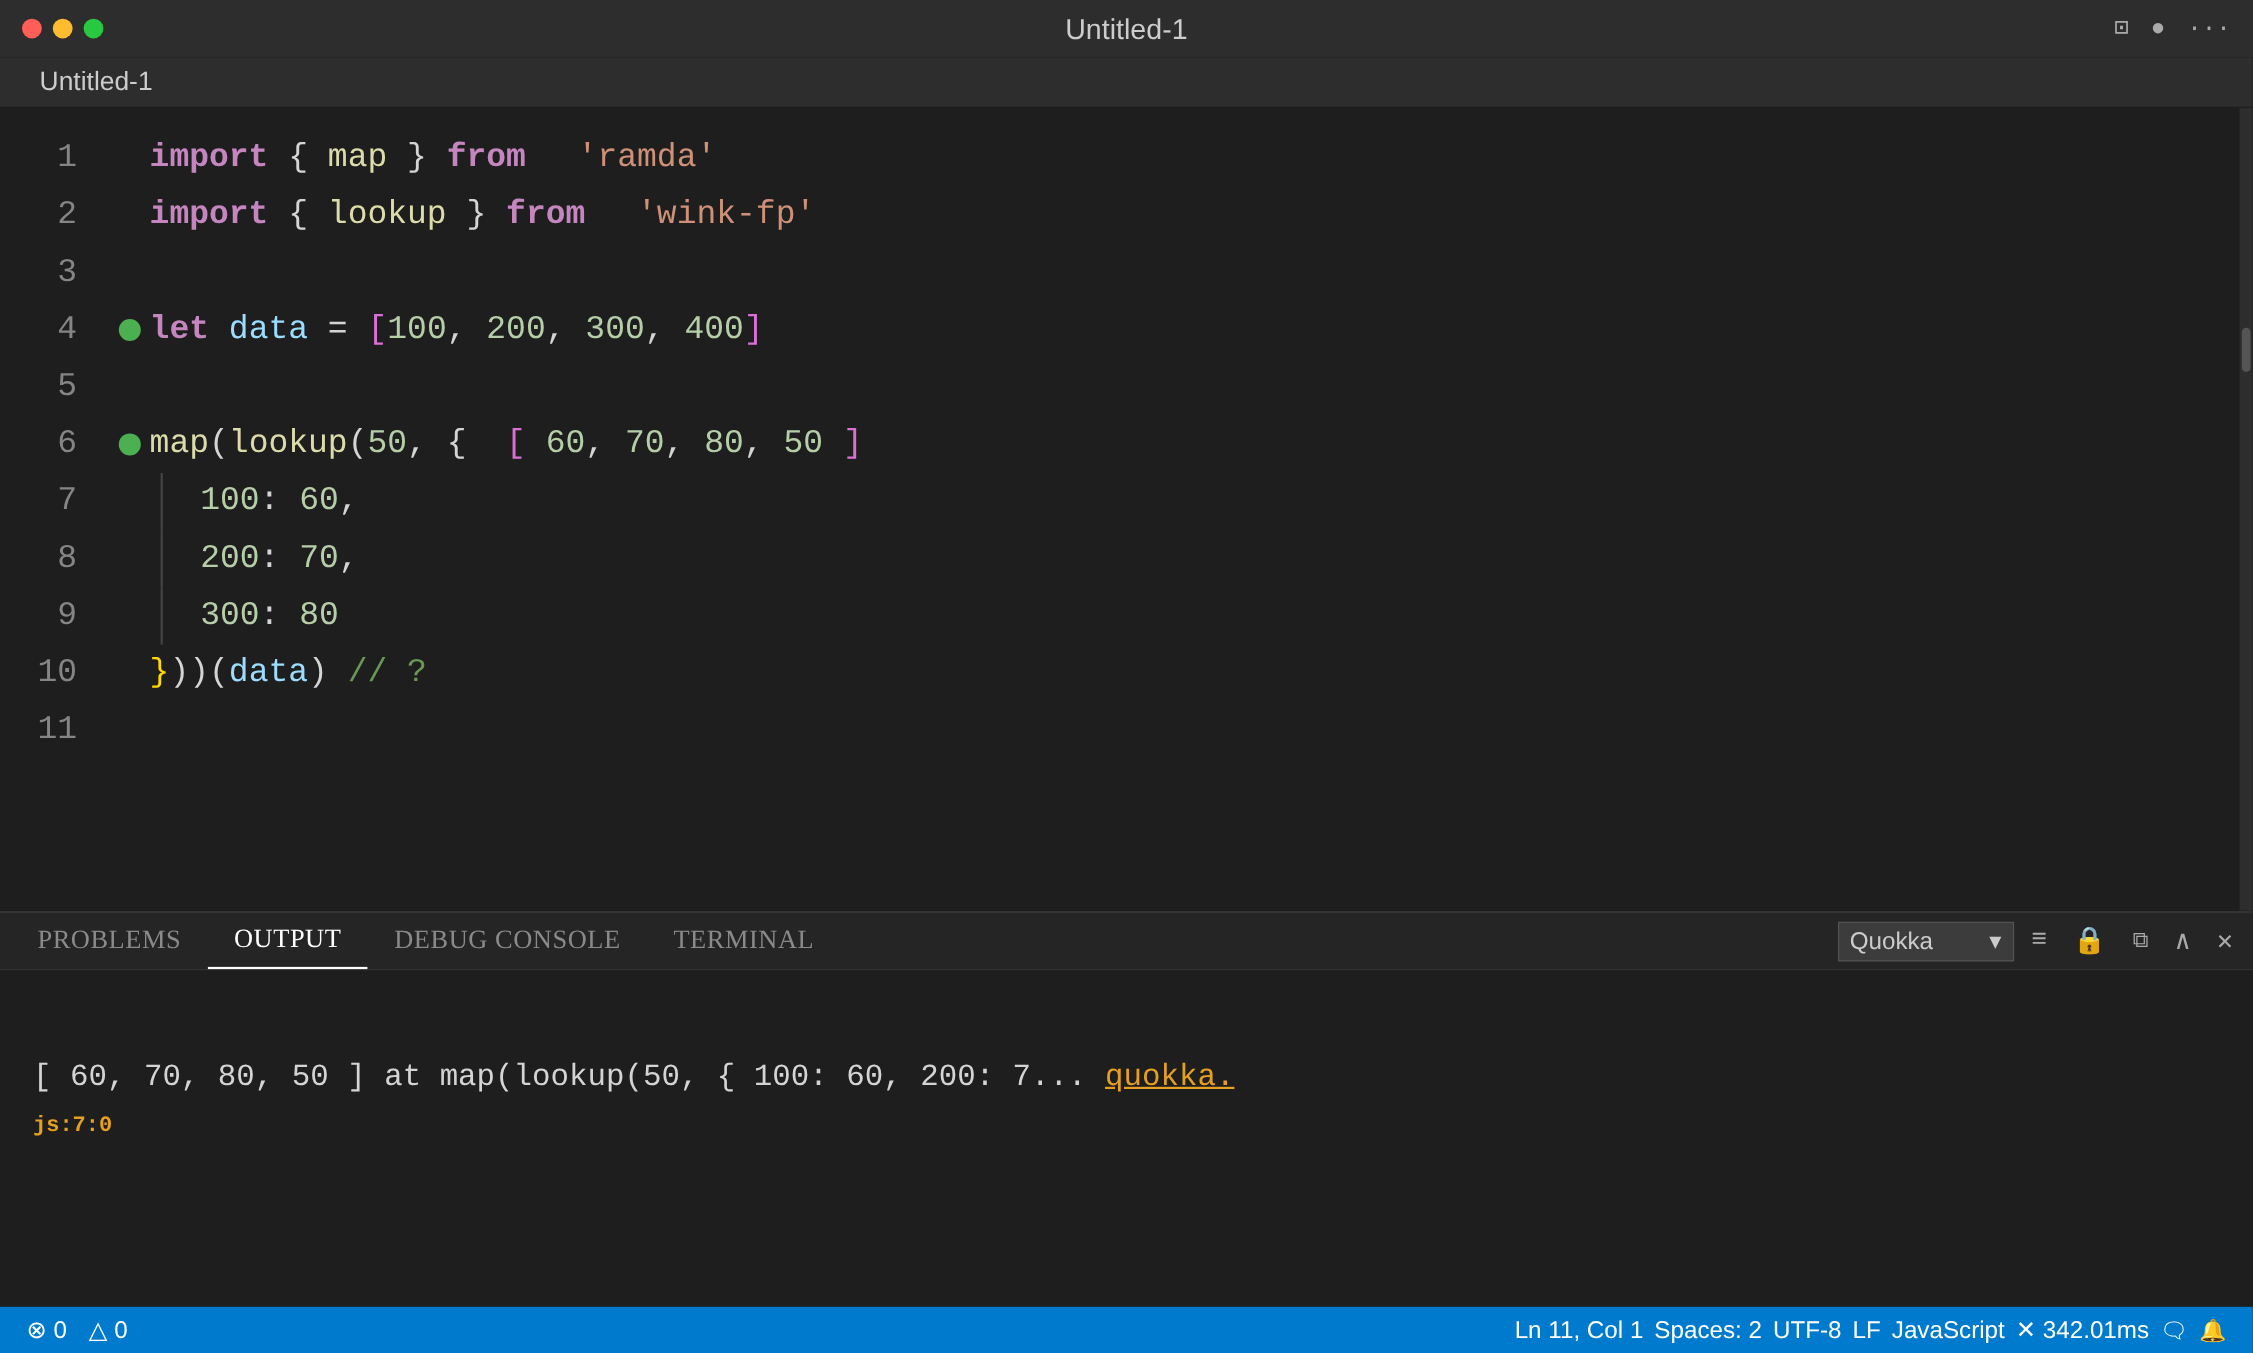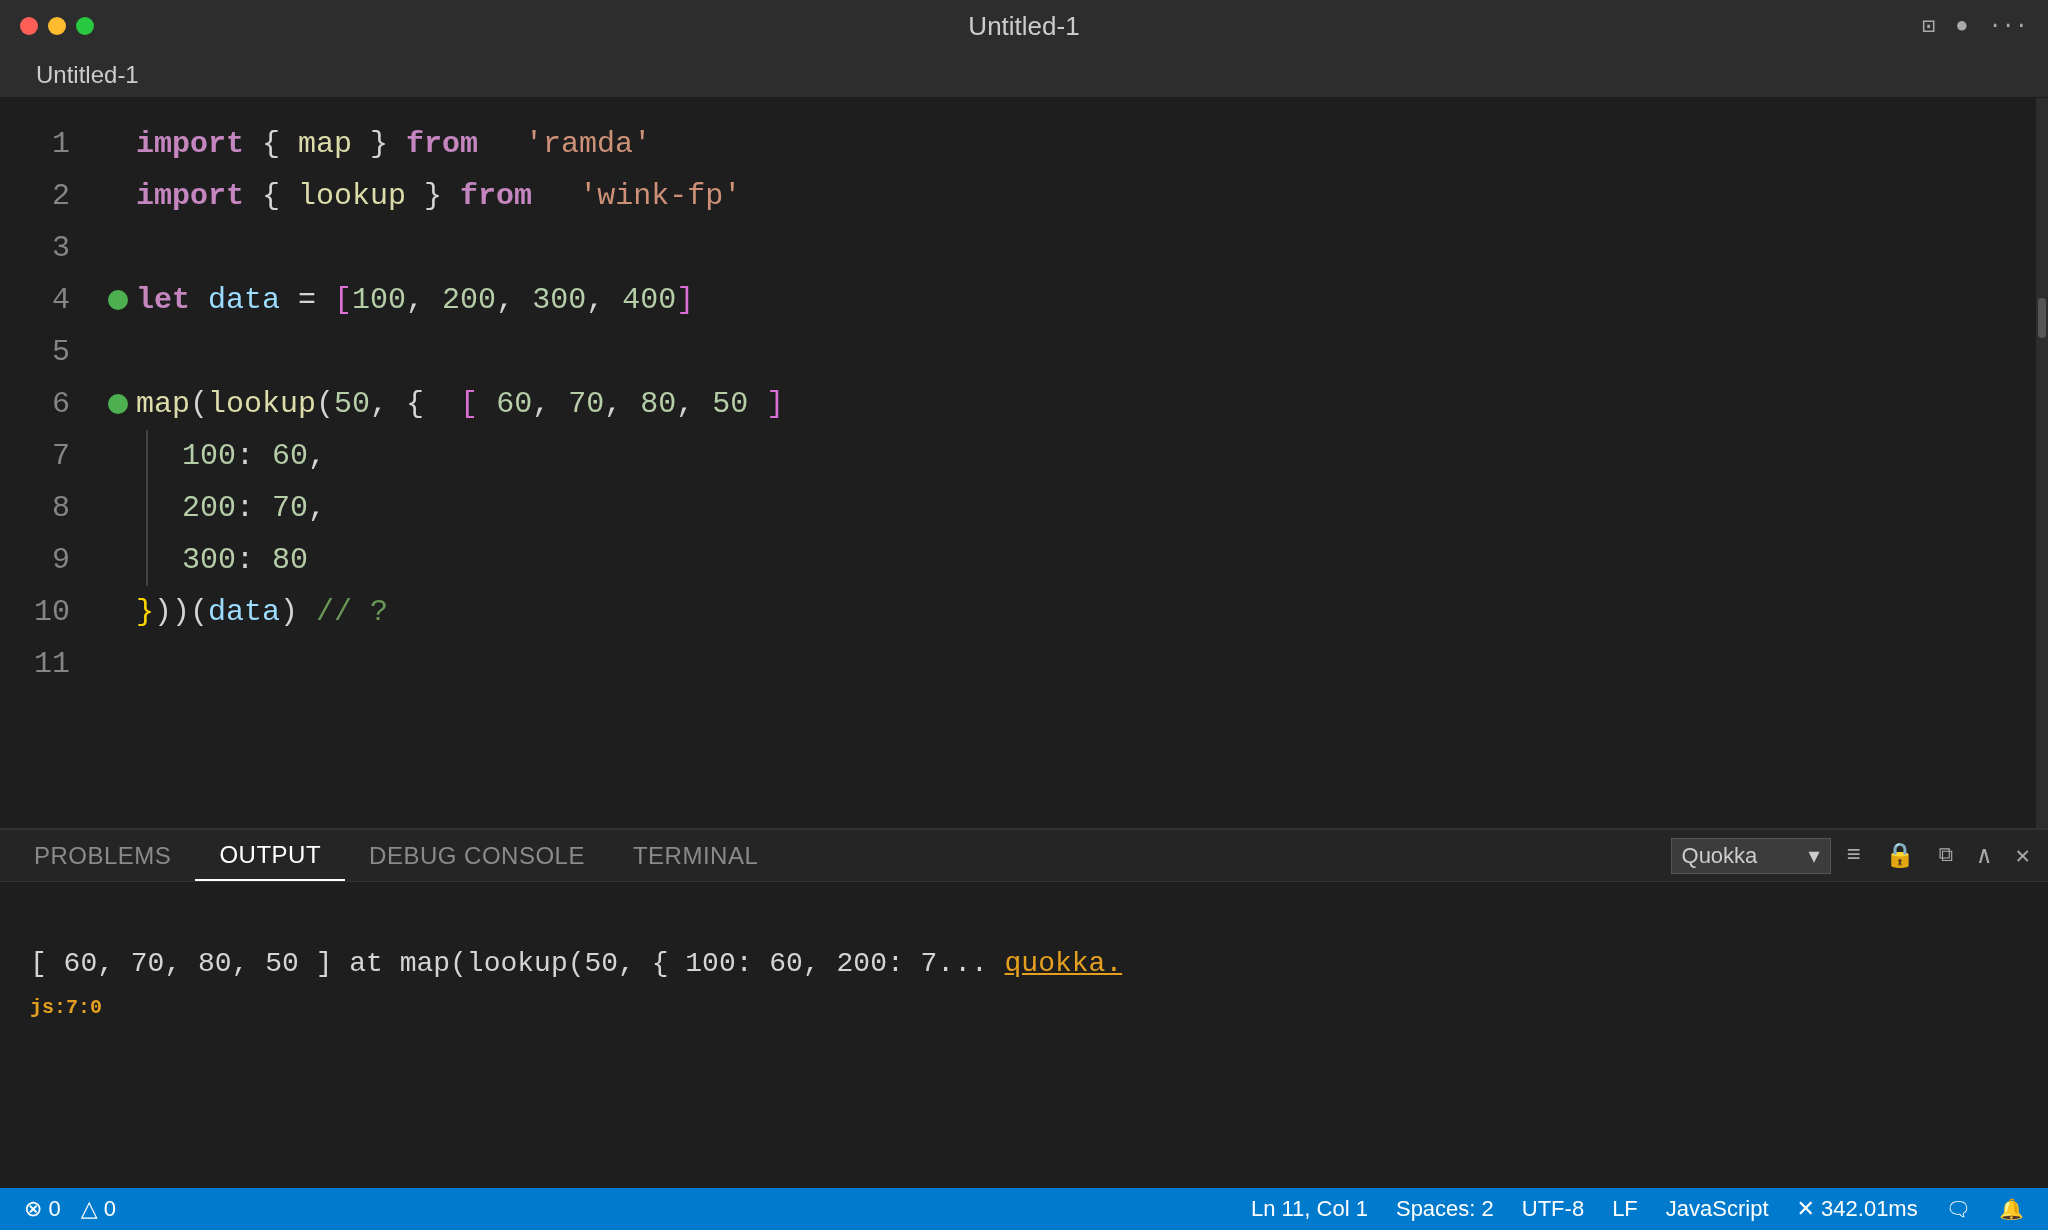--- a/index.html
+++ b/index.html
@@ -182,21 +182,21 @@
       align-items: center;
       background: #252526;
       height: 52px;
       border-bottom: 1px solid #333;
       padding: 0 10px;
       flex-shrink: 0;
     }
 
     .panel-tab {
       padding: 0 24px;
-      font-family: Liberation Sans, sans-serif;
+      font-family: Liberation Serif, serif;
       font-size: 24px;
       color: #8a8a8a;
       height: 100%;
       display: flex;
       align-items: center;
       cursor: pointer;
       text-transform: uppercase;
       letter-spacing: 0.5px;
     }
     .panel-tab.active {
@@ -243,20 +243,21 @@
     .output-line1 {
       color: #d4d4d4;
       font-size: 28px;
     }
     .output-line1 .link {
       color: #e5a020;
       text-decoration: underline;
       font-weight: bold;
     }
     .output-line3 {
+      margin-top: 16px;
       color: #d4d4d4;
       font-size: 28px;
     }
     .output-line3 .link {
       color: #e5a020;
       text-decoration: underline;
     }
     .output-line4 {
       color: #e5a020;
       font-size: 20px;
@@ -270,21 +271,21 @@
       display: flex;
       align-items: center;
       padding: 0 24px;
       font-family: -apple-system, sans-serif;
       font-size: 22px;
       color: #ffffff;
       flex-shrink: 0;
       gap: 30px;
     }
     .statusbar-left { display: flex; gap: 20px; align-items: center; }
-    .statusbar-right { margin-left: auto; display: flex; gap: 28px; align-items: center; }
+    .statusbar-right { margin-left: auto; display: flex; gap: 10px; align-items: center; }
     .status-item { color: #ffffff; white-space: nowrap; }
     .status-icon { color: #ffffff; font-size: 20px; }
   </style>
 </head>
 <body>
 
 <div class="titlebar">
   <div class="titlebar-buttons">
     <span class="tb-btn tb-close"></span>
     <span class="tb-btn tb-minimize"></span>

